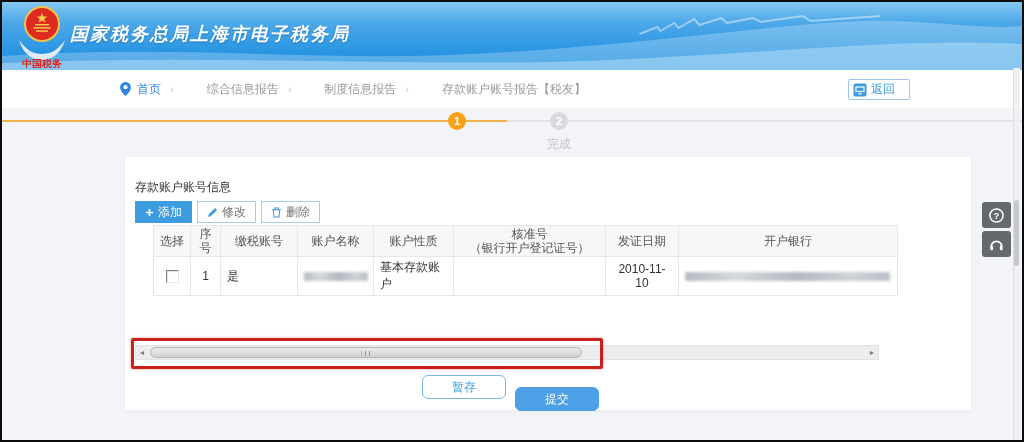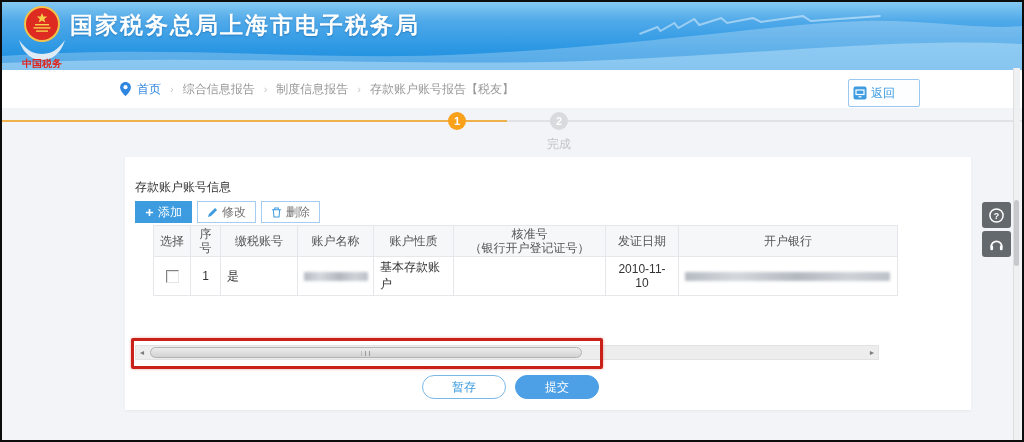--- a/index.html
+++ b/index.html
@@ -4,31 +4,31 @@
 <style>
   * { margin:0; padding:0; box-sizing:border-box; }
   html,body { width:1024px; height:442px; overflow:hidden; font-family:"Liberation Sans","DejaVu Sans",sans-serif; }
   #page { position:relative; width:1024px; height:442px; background:#f3f4f7; border:2px solid #0c0c0c; }
 
   
   #header { position:absolute; left:0; top:0; width:100%; height:68px;
     background:linear-gradient(180deg,#85c9f1 0%,#4fa9e9 28%,#2b97e3 70%,#1d8cde 100%); overflow:hidden; }
   #header svg.decor { position:absolute; left:0; bottom:0; width:100%; height:68px; }
   #logo { position:absolute; left:12px; top:2px; width:56px; height:64px; }
-  #header-title { position:absolute; left:68px; top:8px; color:#ffffff; font-size:23px; font-weight:bold; letter-spacing:2px; text-shadow:0 1px 2px rgba(0,60,120,.35); }
+  #header-title { position:absolute; left:68px; top:20px; color:#ffffff; font-size:18px; font-weight:bold; letter-spacing:2px; text-shadow:0 1px 2px rgba(0,60,120,.35);font-style:italic; }
 
   
   #crumb-bar { position:absolute; left:0; top:68px; width:100%; height:38px; background:#ffffff; }
   #breadcrumb { position:absolute; left:118px; top:0; height:38px; display:flex; align-items:center; font-size:12px; }
   #breadcrumb .pin { margin-right:6px; display:flex; }
   #breadcrumb .home { color:#2f86e0; cursor:pointer; }
-  #breadcrumb .item { color:#999; cursor:pointer; }
+  #breadcrumb .item { color:#999; cursor:pointer;margin-left:24px; }
   #breadcrumb .sep { color:#c8c8c8; margin:0 9px; font-size:11px; }
-  #return-btn { position:absolute; left:846px; top:9px; height:28px; display:flex; align-items:center; gap:4px;
-    border:1px solid #9cc7ee; border-radius:2px; background:#fdfeff; padding:0 24px 0 4px; cursor:pointer; }
+  #return-btn { position:absolute; left:846px; top:9px; height:21px; display:flex; align-items:center; gap:4px;
+    border:1px solid #9cc7ee; border-radius:2px; background:#fdfeff; padding:0 14px 0 4px; cursor:pointer; }
   #return-btn .lbl { color:#3d9ce0; font-size:12px; }
 
   
   #steps { position:absolute; left:0; top:105px; width:100%; height:46px; }
   .step-line { position:absolute; top:13px; height:2px; }
   .line-active { left:0; width:505px; background:#eeb24c; }
   .line-rest { left:505px; right:0; background:#e0e2e6; }
   .step-dot { position:absolute; top:5px; width:18px; height:18px; border-radius:50%; text-align:center;
     line-height:18px; font-size:11px; font-weight:bold; }
   #dot-1 { left:446px; background:#f9a11b; color:#fff; }
@@ -62,24 +62,24 @@
   #hthumb { position:absolute; left:14px; top:1px; width:432px; height:11px; border:1px solid #b3b3b3; border-radius:6px;
     background:linear-gradient(180deg,#ececec,#d2d2d2); cursor:pointer; }
   #hthumb .grip { position:absolute; left:50%; top:3px; width:9px; height:5px; transform:translateX(-50%);
     background:repeating-linear-gradient(90deg,#9a9a9a 0 1px,transparent 1px 4px); }
 
   
   #red-box { position:absolute; left:6px; top:181px; width:472px; height:31px; border:3px solid #c9201a; border-radius:2px; box-shadow:0 0 3px rgba(200,30,20,.4); }
   #red-hint { position:absolute; left:492px; top:182px; font-size:19px; font-weight:bold; color:#d2281c; letter-spacing:1px; white-space:nowrap; }
 
   
-  .fbtn { position:absolute; top:218px; width:84px; height:24px; font-size:12px; border-radius:12px; cursor:pointer;
+  .fbtn { position:absolute; top:218px; width:84px; height:24px; font-size:12px; border-radius:6px; cursor:pointer;
     display:flex; align-items:center; justify-content:center; }
   #btn-save { left:297px; background:#fff; border:1px solid #7ab8e8; color:#3d9ce0; }
-  #btn-submit { left:390px; background:#4da0e6; border:1px solid #4da0e6; color:#fff; }
+  #btn-submit { left:390px; background:#4da0e6; border:1px solid #4da0e6; color:#fff;margin-top:12px; }
 
   
   #side-tools { position:absolute; left:980px; top:200px; display:flex; flex-direction:column; gap:3px; }
   .side-btn { width:29px; height:26px; background:rgba(88,92,98,.92); border-radius:3px; display:flex; align-items:center; justify-content:center; cursor:pointer; }
 
   
   #vscroll { position:absolute; left:1011px; top:66px; width:7px; height:372px; background:#eef0f2; border-left:1px solid #dedede; }
   #vthumb { position:absolute; left:1px; top:130px; width:5px; height:66px; background:#c6c8cc; border-radius:3px; cursor:pointer; }
 </style>
 </head>

